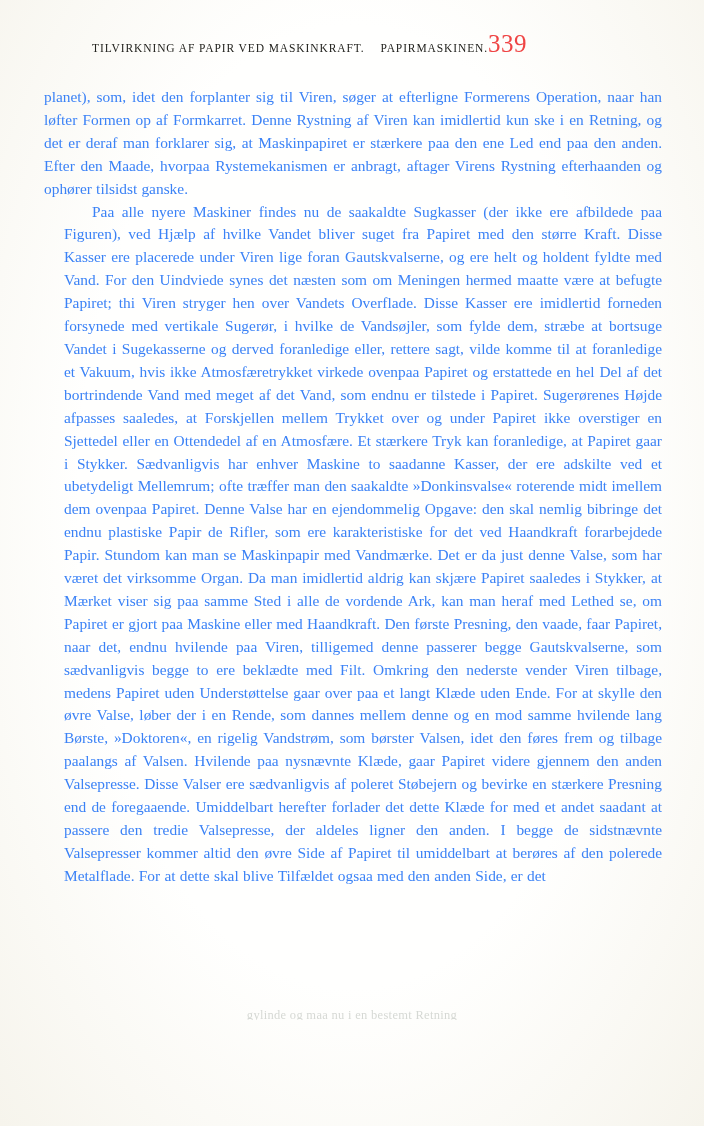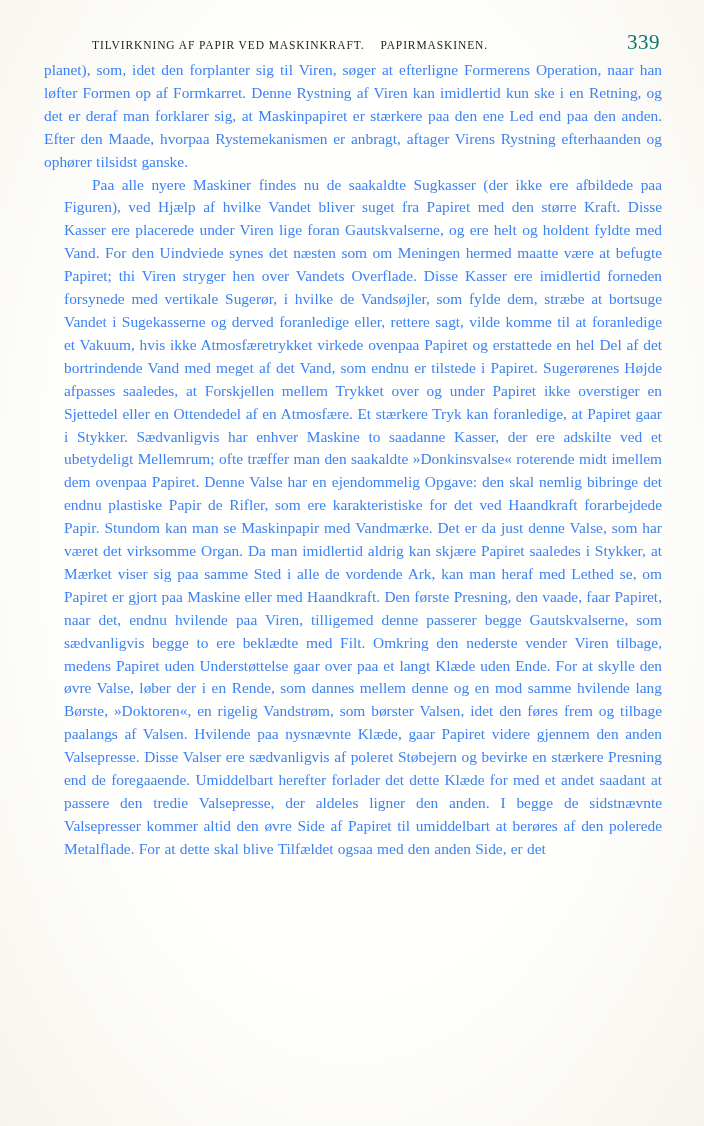--- a/index.html
+++ b/index.html
@@ -29,39 +29,38 @@
     background: radial-gradient(ellipse at 50% 45%, #fffffe 55%, #f6f4ec 100%);
     pointer-events: none;
   }
   .content {
     position: relative;
     padding: 30px 42px 0 44px;
   }
   .running-head {
     display: flex;
     align-items: baseline;
-    justify-content: space-between;
-    margin-bottom: 4px;
+    margin-bottom: 28px;
     padding: 0 2px 0 48px;
   }
   .head-title {
     font-variant: small-caps;
     font-size: 11.5px;
     letter-spacing: 0.9px;
     color: #23231f;
     white-space: nowrap;
     text-transform: uppercase;
     font-family: "Liberation Serif", serif;
   }
   .head-title .sep {
     padding: 0 6px;
   }
   .folio {
-    font-size: 21px;
-    color: #0f766e;
+    font-size: 25px;
+    color: #ef4444;
     font-weight: 400;
     letter-spacing: 0.5px;
   }
   .body-text {
     font-size: 15.4px;
     line-height: 1.487;
     text-align: justify;
     text-justify: inter-word;
     color: #3b82f6;
     hyphens: manual;
@@ -112,13 +111,14 @@
       <div class="folio">339</div>
     </div>
 
     <div class="body-text">
       <p>planet), som, idet den forplanter sig til Viren, søger at efterligne Formerens Operation, naar han løfter Formen op af Formkarret.  Denne Rystning af Viren kan imidlertid kun ske i en Retning, og det er deraf man forklarer sig, at Maskinpapiret er stærkere paa den ene Led end paa den anden.  Efter den Maade, hvorpaa Rystemekanismen er anbragt, aftager Virens Rystning efterhaanden og ophører tilsidst ganske.</p>
       <p class="indent">Paa alle nyere Maskiner findes nu de saakaldte Sugkasser (der ikke ere afbildede paa Figuren), ved Hjælp af hvilke Vandet bliver suget fra Papiret med den større Kraft.  Disse Kasser ere placerede under Viren lige foran Gautskvalserne, og ere helt og holdent fyldte med Vand.  For den Uindviede synes det næsten som om Meningen hermed maatte være at befugte Papiret; thi Viren stryger hen over Vandets Overflade.  Disse Kasser ere imidlertid forneden forsynede med vertikale Sugerør, i hvilke de Vandsøjler, som fylde dem, stræbe at bortsuge Vandet i Sugekasserne og derved foranledige eller, rettere sagt, vilde komme til at foranledige et Vakuum, hvis ikke Atmosfæretrykket virkede ovenpaa Papiret og erstattede en hel Del af det bortrindende Vand med meget af det Vand, som endnu er tilstede i Papiret.  Sugerørenes Højde afpasses saaledes, at Forskjellen mellem Trykket over og under Papiret ikke overstiger en Sjettedel eller en Ottendedel af en Atmosfære.  Et stærkere Tryk kan foranledige, at Papiret gaar i Stykker.  Sædvanligvis har enhver Maskine to saadanne Kasser, der ere adskilte ved et ubetydeligt Mellemrum; ofte træffer man den saakaldte »Donkinsvalse« roterende midt imellem dem ovenpaa Papiret.  Denne Valse har en ejendommelig Opgave: den skal nemlig bibringe det endnu plastiske Papir de Rifler, som ere karakteristiske for det ved Haandkraft forarbejdede Papir.  Stundom kan man se Maskinpapir med Vandmærke.  Det er da just denne Valse, som har været det virksomme Organ.  Da man imidlertid aldrig kan skjære Papiret saaledes i Stykker, at Mærket viser sig paa samme Sted i alle de vordende Ark, kan man heraf med Lethed se, om Papiret er gjort paa Maskine eller med Haandkraft.  Den første Presning, den vaade, faar Papiret, naar det, endnu hvilende paa Viren, tilligemed denne passerer begge Gautskvalserne, som sædvanligvis begge to ere beklædte med Filt.  Omkring den nederste vender Viren tilbage, medens Papiret uden Understøttelse gaar over paa et langt Klæde uden Ende.  For at skylle den øvre Valse, løber der i en Rende, som dannes mellem denne og en mod samme hvilende lang Børste, »Doktoren«, en rigelig Vandstrøm, som børster Valsen, idet den føres frem og tilbage paalangs af Valsen.  Hvilende paa nysnævnte Klæde, gaar Papiret videre gjennem den anden Valsepresse.  Disse Valser ere sædvanligvis af poleret Støbejern og bevirke en stærkere Presning end de foregaaende.  Umiddelbart herefter forlader det dette Klæde for med et andet saadant at passere den tredie Valsepresse, der aldeles ligner den anden.  I begge de sidstnævnte Valsepresser kommer altid den øvre Side af Papiret til umiddelbart at berøres af den polerede Metalflade.  For at dette skal blive Tilfældet ogsaa med den anden Side, er det</p>
     </div>
 
   </div>
 
+  <div class="ghost-line">gylinde og maa nu i en bestemt Retning</div>
 </div>
 
 </body></html>

